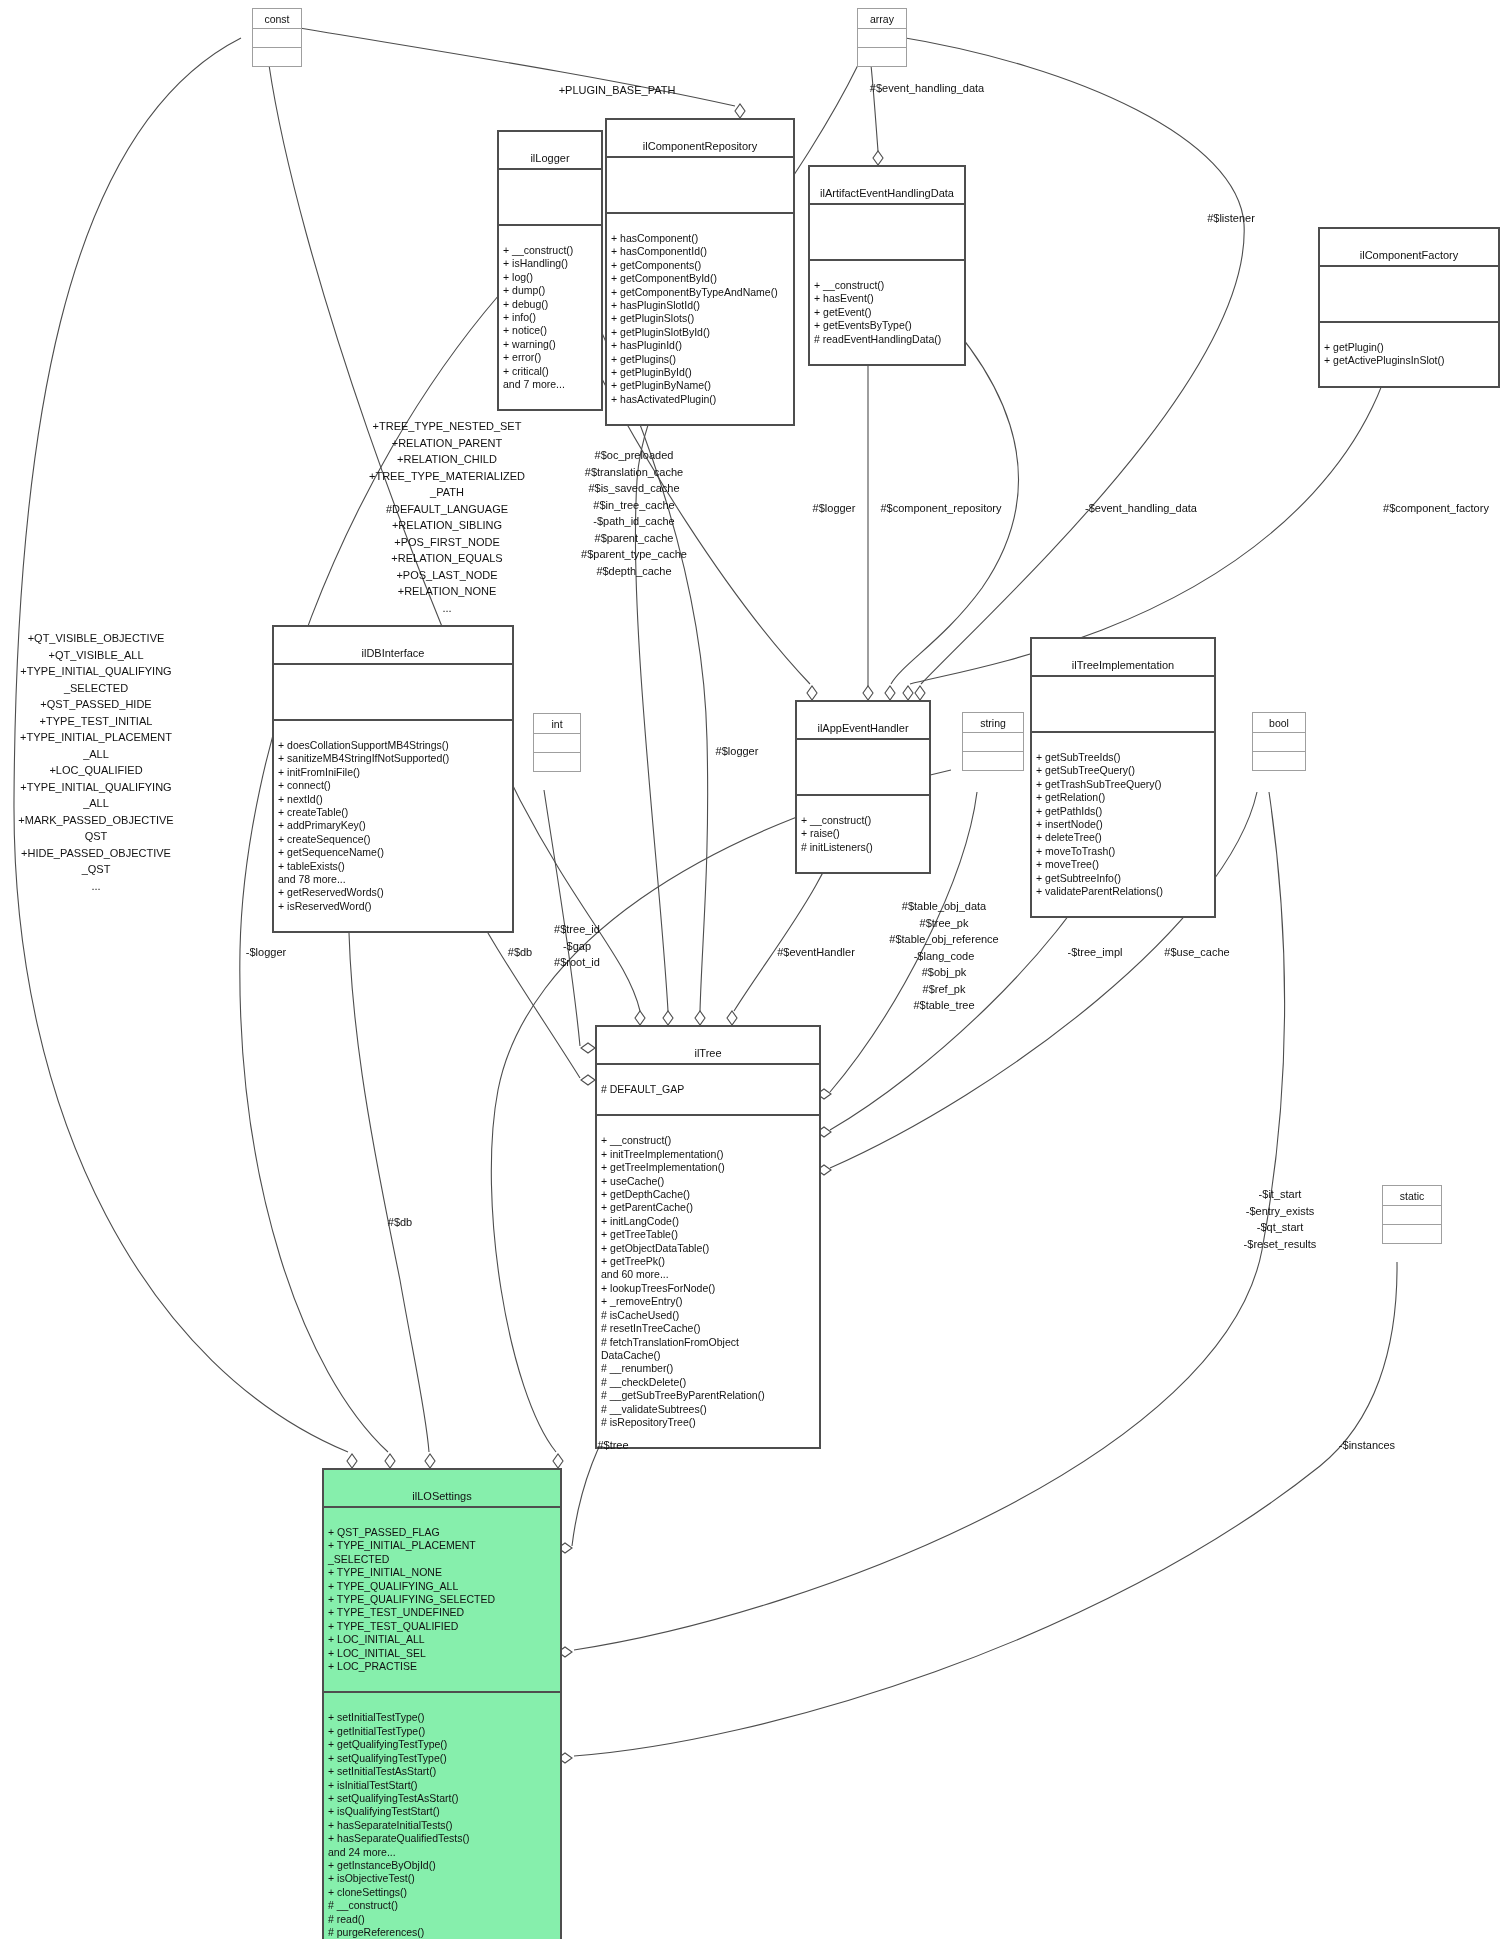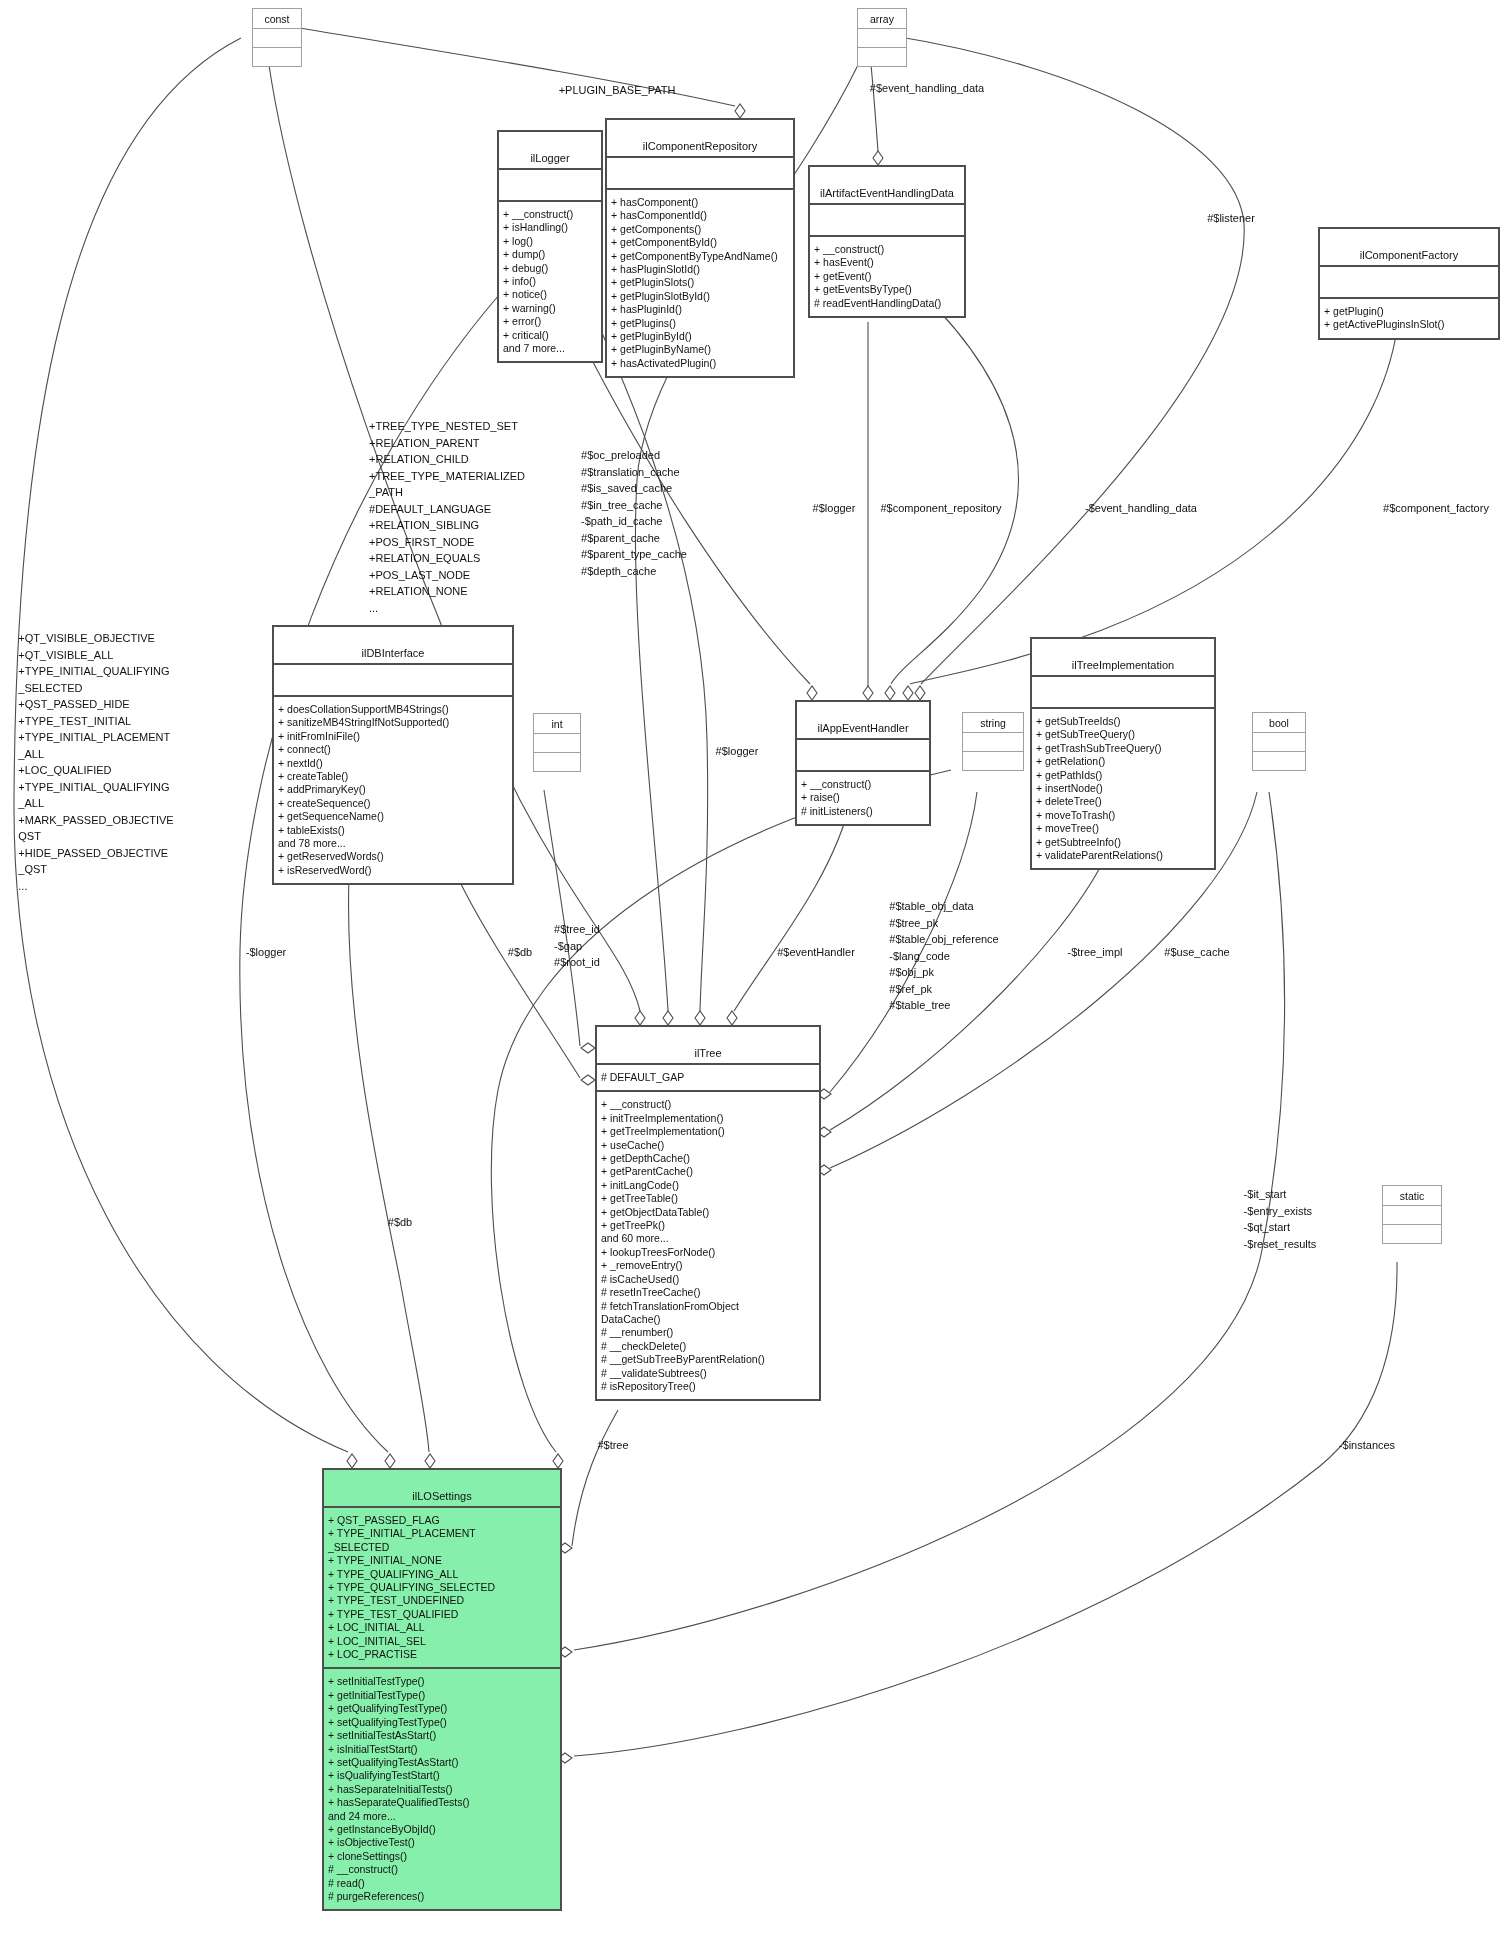--- a/index.html
+++ b/index.html
@@ -1,30 +1,30 @@
 <!DOCTYPE html>
 <html><head>
 <meta charset="utf-8">
 <style>
   html,body{margin:0;padding:0;background:#ffffff;}
   #stage{position:relative;width:1504px;height:1939px;overflow:hidden;
          font-family:"Liberation Sans","DejaVu Sans",sans-serif;color:#111;}
   #edges{position:absolute;left:0;top:0;z-index:1;}
   .cls{position:absolute;background:#fff;border:2px solid #4e4e4e;z-index:2;font-size:10.5px;}
   .cls .t{text-align:center;padding:20px 2px 4px;border-bottom:2px solid #4e4e4e;font-size:11px;}
-  .cls .c{padding:6px 4px;border-bottom:2px solid #4e4e4e;}
+  .cls .c{padding:18px 4px;border-bottom:2px solid #4e4e4e;}
   .cls .c:last-child{border-bottom:none;}
   .cls .c:empty{min-height:18px;}
   .member{line-height:13.4px;white-space:pre-line;}
   .small{border:1px solid #9f9f9f;margin-left:12px;}
   .small .t{border-bottom:1px solid #9f9f9f;font-size:10.5px;padding:4px 1px 3px;}
   .small .c{border-bottom:1px solid #9f9f9f;min-height:24px;padding:0;}
   .tiny .c{min-height:15px;}
   .gray, .gray .t, .gray .c{background:#86efac;}
-  .lbl{position:absolute;transform:translateX(-50%);text-align:left;white-space:pre-line;
+  .lbl{position:absolute;transform:translateX(-50%);text-align:center;white-space:pre-line;
        font-size:11px;line-height:16.5px;color:#111;z-index:3;}
 </style>
 </head>
 <body>
 
 <div id="stage">
 
   <svg id="edges" width="1504" height="1939" viewBox="0 0 1504 1939">
     <g fill="none" stroke="#4d4d4d" stroke-width="1.1">
       <path d="M 288,26 C 430,50 590,74 735,106"></path>

